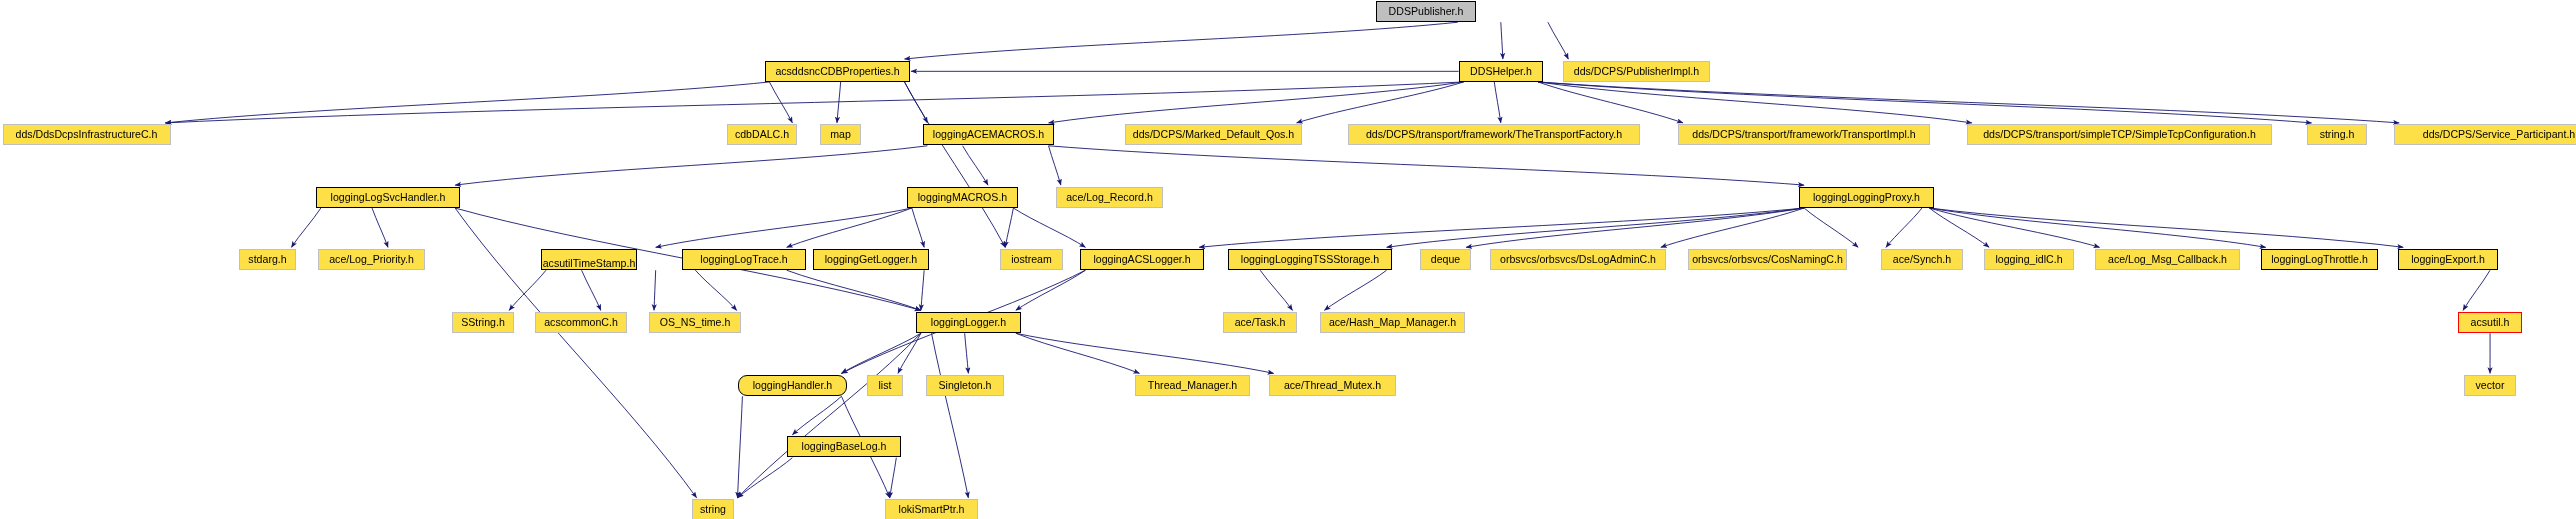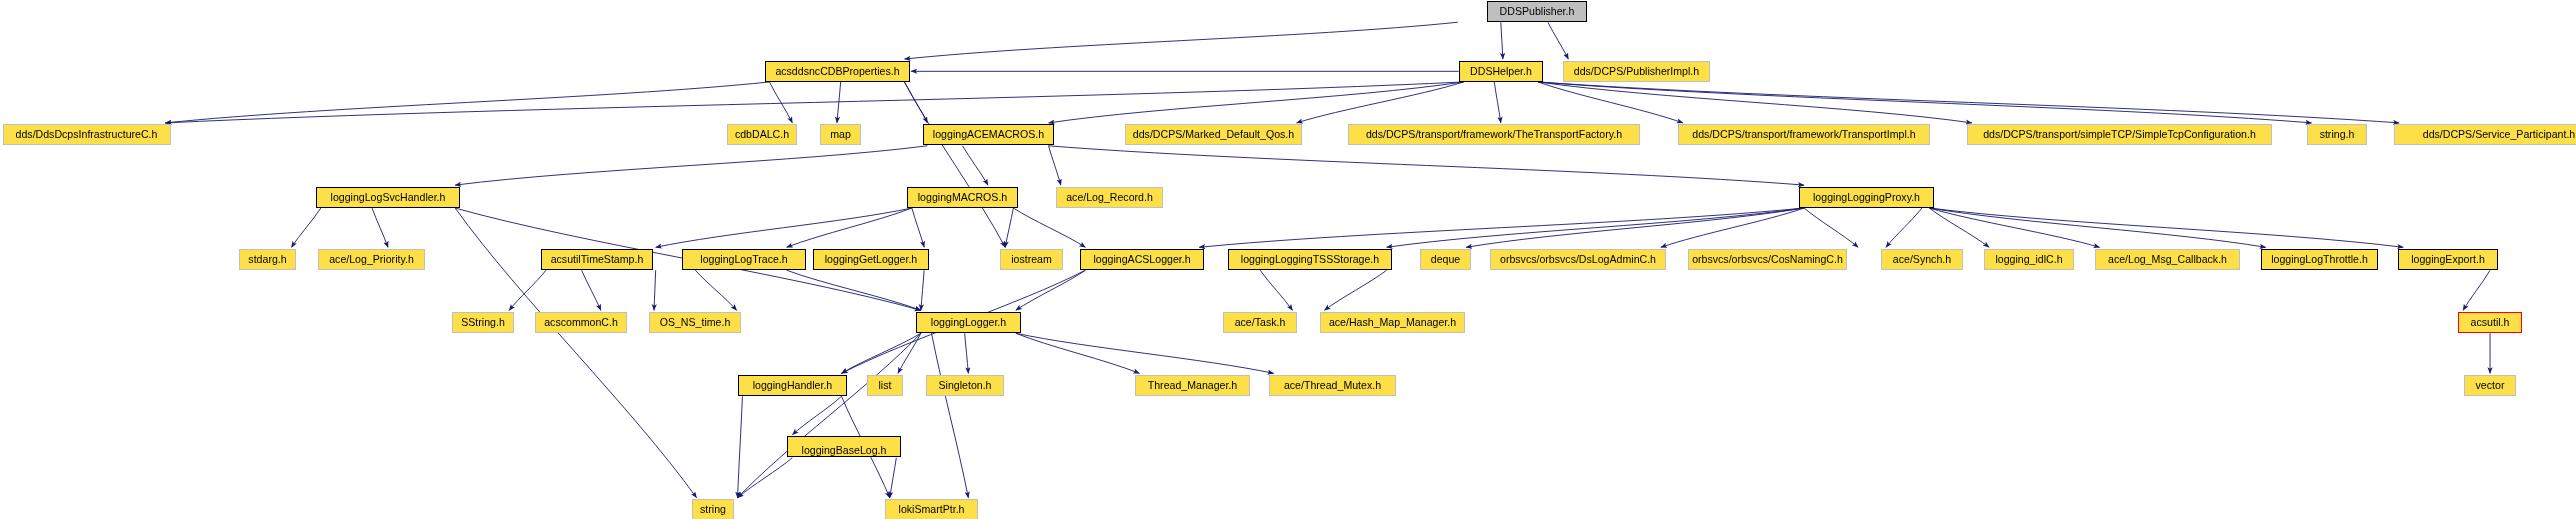--- a/index.html
+++ b/index.html
@@ -126,21 +126,21 @@
         <path d="M1125,407 C1063.4,471.55 962.6,543.45 901,608" fill="none" stroke="#191970" stroke-width="1.1" marker-end="url(#arrow)"></path>
         <path d="M1138,407 C1150.375,469.76 1170.625,545.24 1183,608" fill="none" stroke="#191970" stroke-width="1.1" marker-end="url(#arrow)"></path>
         <path d="M1028,484 C1011.5,499.17 984.5,515.8299999999999 968,531" fill="none" stroke="#191970" stroke-width="1.1" marker-end="url(#arrow)"></path>
         <path d="M907,484 C905.35,522.5 902.65,569.5 901,608" fill="none" stroke="#191970" stroke-width="1.1" marker-end="url(#arrow)"></path>
         <path d="M1028,484 C1044.225,523.0300000000001 1070.775,568.9699999999999 1087,608" fill="none" stroke="#191970" stroke-width="1.1" marker-end="url(#arrow)"></path>
         <path d="M968,559 C949.575,574.86 919.425,592.14 901,608" fill="none" stroke="#191970" stroke-width="1.1" marker-end="url(#arrow)"></path>
         <path d="M1095,559 C1092.8,574.2700000000001 1089.2,592.7299999999999 1087,608" fill="none" stroke="#191970" stroke-width="1.1" marker-end="url(#arrow)"></path>
       </g>
   </svg>
   <div id="nodes">
-      <div class="node root" style="left: 1487px; top: 0.8px; width: 100px;">
+      <div class="node root" style="left: 1376px; top: 0.8px; width: 100px;">
         <span class="node-label">DDSPublisher.h</span>
       </div>
       <div class="node bold" style="left: 765px; top: 61px; width: 145px;">
         <span class="node-label">acsddsncCDBProperties.h</span>
       </div>
       <div class="node bold" style="left: 1459px; top: 61px; width: 84px;">
         <span class="node-label">DDSHelper.h</span>
       </div>
       <div class="node" style="left: 1563px; top: 61px; width: 147px;">
         <span class="node-label">dds/DCPS/PublisherImpl.h</span>
@@ -186,21 +186,21 @@
       </div>
       <div class="node bold" style="left: 1799px; top: 187px; width: 135px;">
         <span class="node-label">loggingLoggingProxy.h</span>
       </div>
       <div class="node" style="left: 239px; top: 249px; width: 57px;">
         <span class="node-label">stdarg.h</span>
       </div>
       <div class="node" style="left: 318px; top: 249px; width: 107px;">
         <span class="node-label">ace/Log_Priority.h</span>
       </div>
-      <div class="node bold" style="left: 541px; top: 249px; width: 112px;">
+      <div class="node bold" style="left: 541px; top: 249px; width: 96px; align-items: flex-end;">
         <span class="node-label">acsutilTimeStamp.h</span>
       </div>
       <div class="node bold" style="left: 682px; top: 249px; width: 124px;">
         <span class="node-label">loggingLogTrace.h</span>
       </div>
       <div class="node bold" style="left: 813px; top: 249px; width: 116px;">
         <span class="node-label">loggingGetLogger.h</span>
       </div>
       <div class="node" style="left: 1000px; top: 249px; width: 63px;">
         <span class="node-label">iostream</span>
@@ -249,39 +249,39 @@
       </div>
       <div class="node" style="left: 1223px; top: 312px; width: 74px;">
         <span class="node-label">ace/Task.h</span>
       </div>
       <div class="node" style="left: 1320px; top: 312px; width: 145px;">
         <span class="node-label">ace/Hash_Map_Manager.h</span>
       </div>
       <div class="node highlight" style="left: 2458px; top: 312px; width: 64px;">
         <span class="node-label">acsutil.h</span>
       </div>
-      <div class="node bold" style="left: 738px; top: 375px; width: 109px;">
+      <div class="node bold" style="left: 738px; top: 375px; width: 109px; border-radius: 9px;">
         <span class="node-label">loggingHandler.h</span>
       </div>
       <div class="node" style="left: 867px; top: 375px; width: 36px;">
         <span class="node-label">list</span>
       </div>
       <div class="node" style="left: 926px; top: 375px; width: 78px;">
         <span class="node-label">Singleton.h</span>
       </div>
       <div class="node" style="left: 1135px; top: 375px; width: 115px;">
         <span class="node-label">Thread_Manager.h</span>
       </div>
       <div class="node" style="left: 1269px; top: 375px; width: 127px;">
         <span class="node-label">ace/Thread_Mutex.h</span>
       </div>
       <div class="node" style="left: 2464px; top: 375px; width: 52px;">
         <span class="node-label">vector</span>
       </div>
-      <div class="node bold" style="left: 787px; top: 436px; width: 114px; align-items: flex-end;">
+      <div class="node bold" style="left: 787px; top: 436px; width: 114px;">
         <span class="node-label">loggingBaseLog.h</span>
       </div>
       <div class="node" style="left: 692px; top: 499px; width: 42px;">
         <span class="node-label">string</span>
       </div>
       <div class="node" style="left: 885px; top: 499px; width: 93px;">
         <span class="node-label">lokiSmartPtr.h</span>
       </div>
     </div>
 </div>

